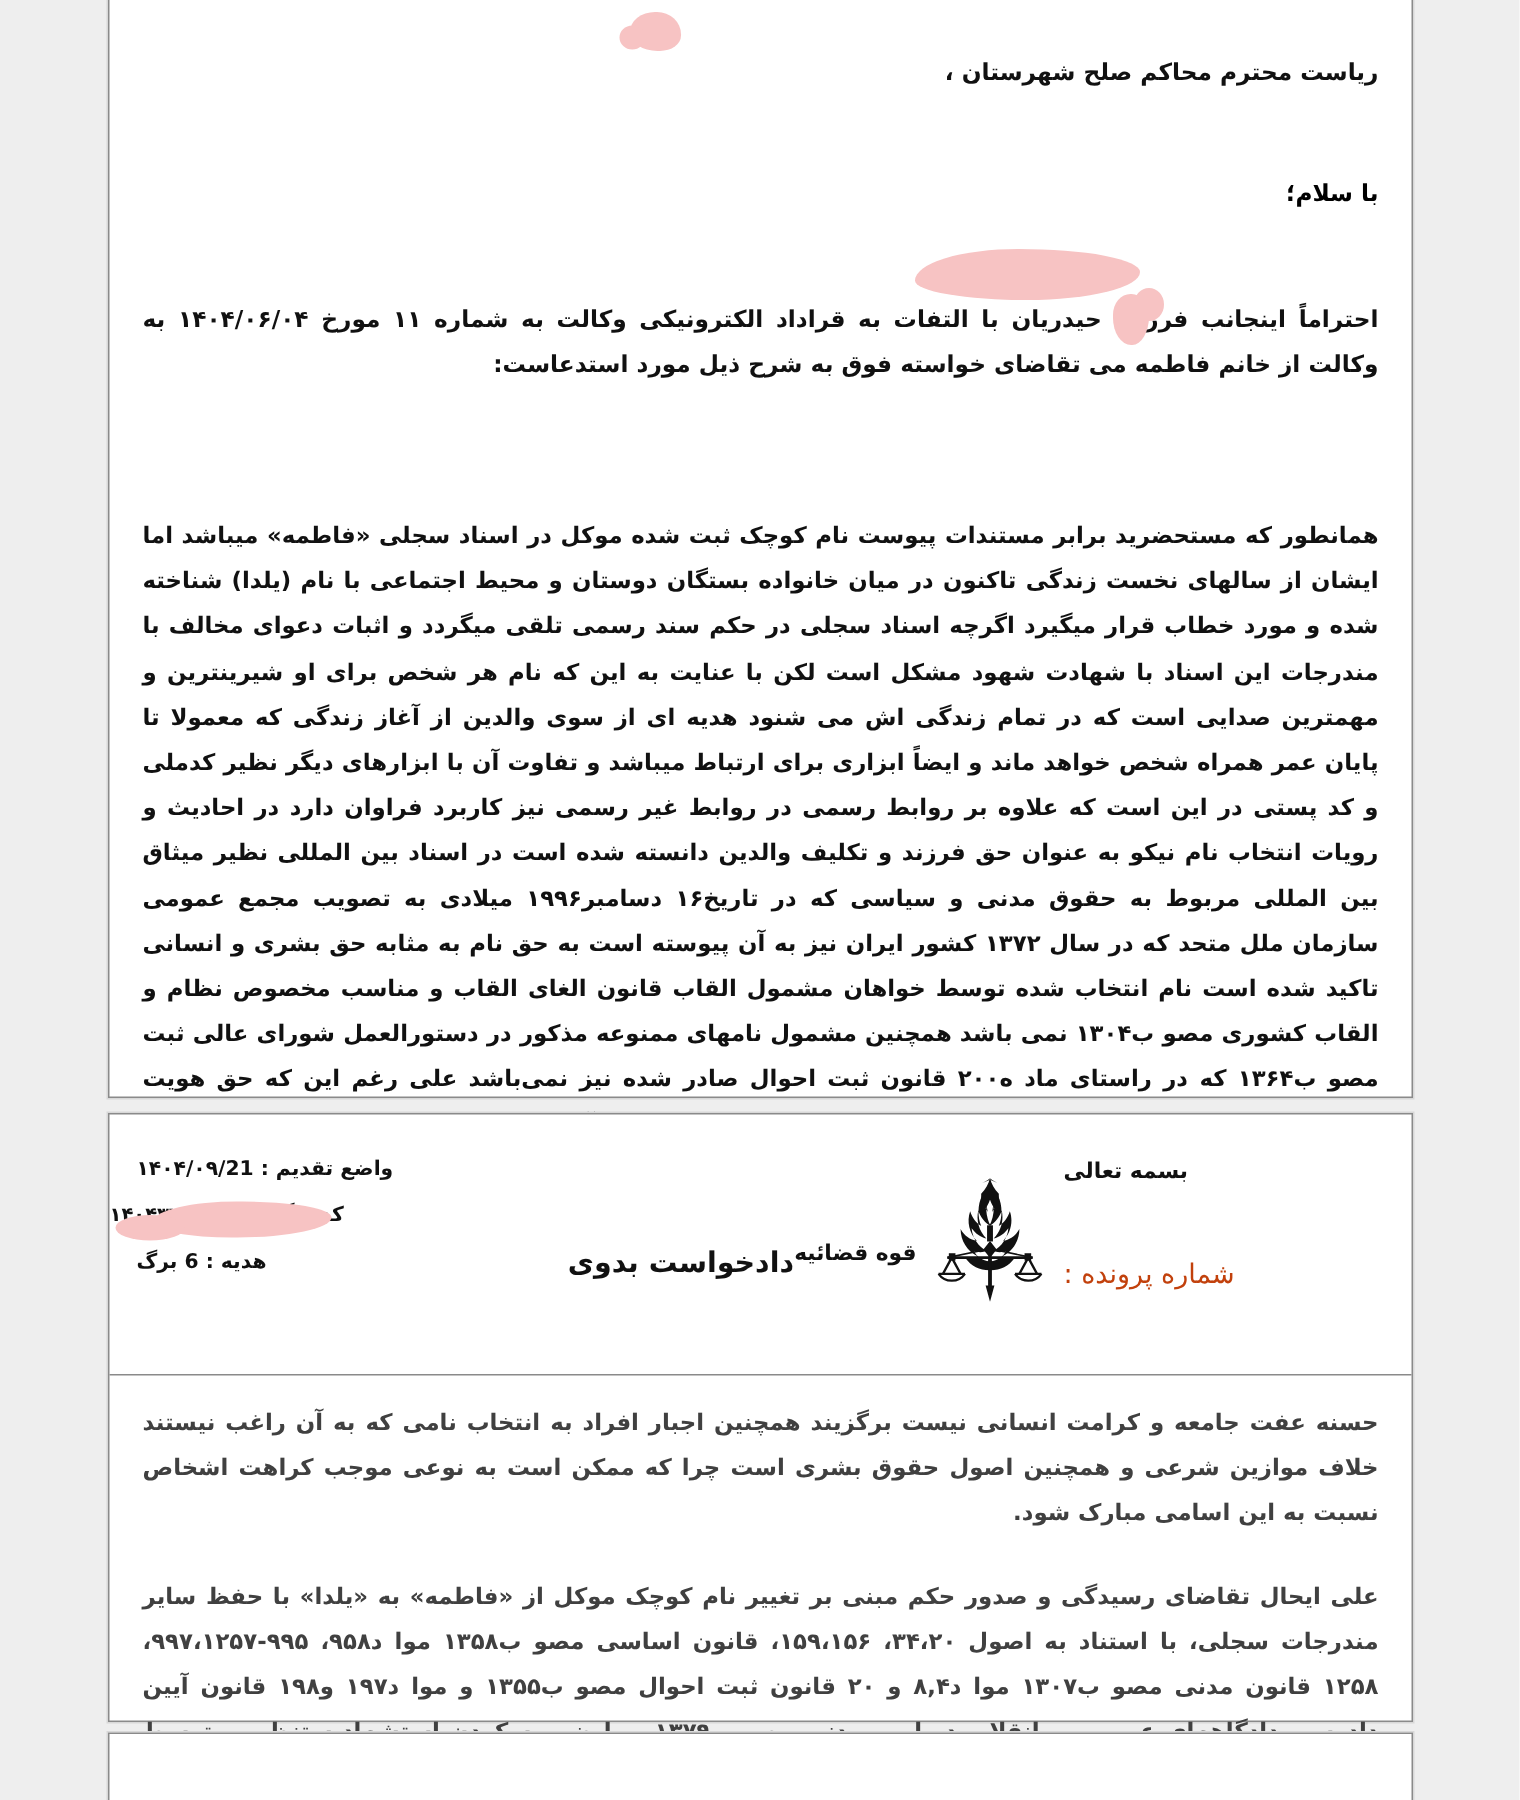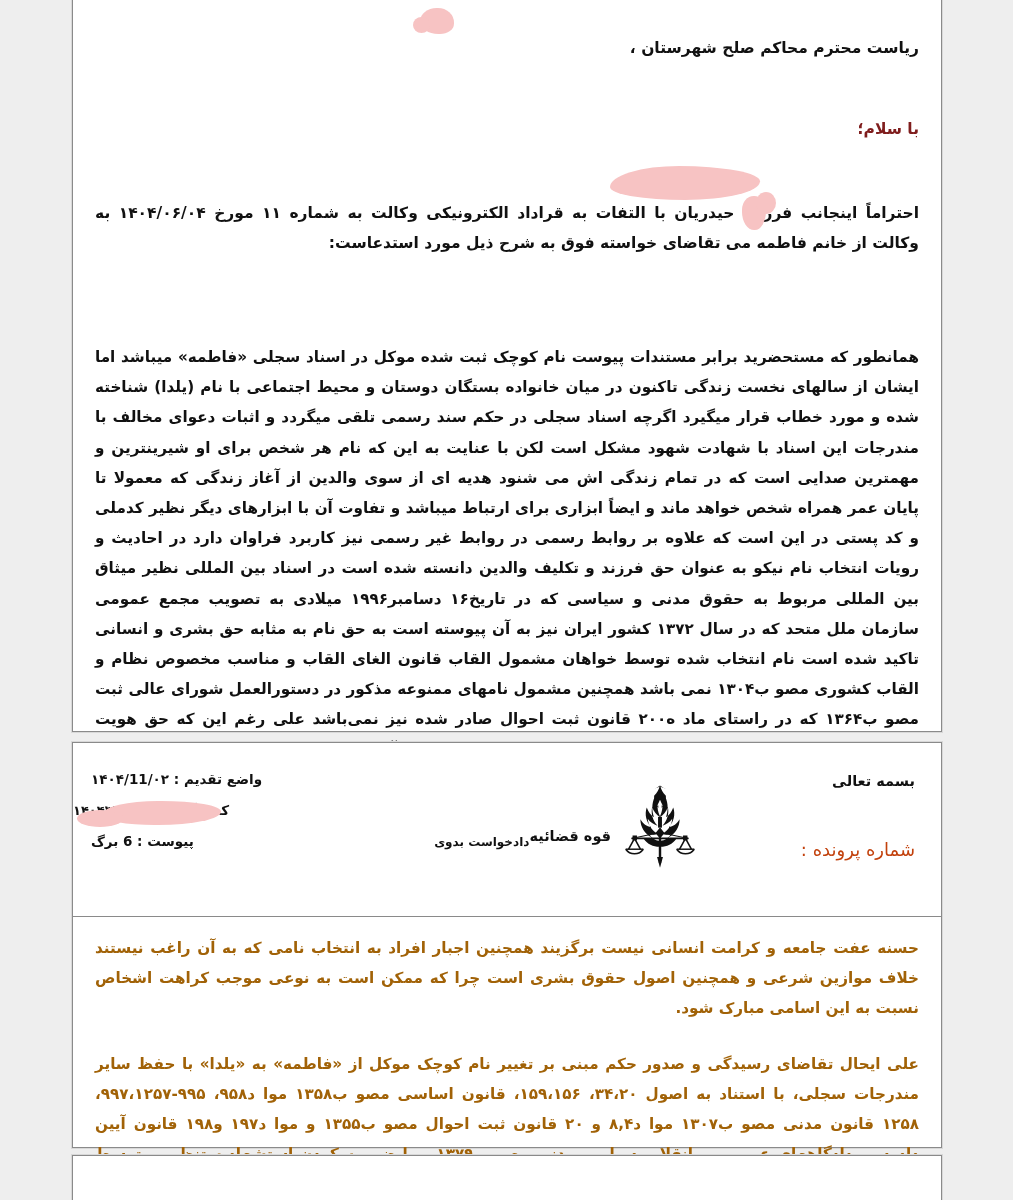--- a/index.html
+++ b/index.html
@@ -69,21 +69,21 @@
     color: #111;
     position: relative;
   }
 
   .salutation-line {
     font-size: 15.5px;
     line-height: 26px;
     margin-top: 26px;
     text-align: right;
     font-weight: bold;
-    color: #7f1d1d;
+    color: #000000;
   }
 
   .intro-block {
     font-size: 15.5px;
     line-height: 30px;
     margin-top: 26px;
     text-align: justify;
     text-align-last: right;
     font-weight: bold;
     color: #111;
@@ -157,21 +157,21 @@
     display: flex;
     flex-direction: row;
     align-items: stretch;
     height: 174px;
     border-bottom: 1px solid #8a8a8a;
   }
 
   .lh-right {
     width: 232px;
     padding: 22px 26px 0 0;
-    text-align: right;
+    text-align: left;
   }
 
   .lh-right .bismillah {
     font-size: 14.5px;
     font-weight: bold;
     color: #111;
     margin-top: 8px;
   }
 
   .lh-right .case-number {
@@ -197,21 +197,21 @@
   }
 
   .lh-center .org-name {
     font-size: 14.5px;
     font-weight: bold;
     color: #111;
     margin-top: 2px;
   }
 
   .lh-center .doc-type {
-    font-size: 12px;
+    font-size: 19px;
     font-weight: bold;
     color: #111;
     margin-top: 14px;
   }
 
   .lh-left {
     width: 258px;
     padding: 28px 0 0 18px;
     text-align: left;
     position: relative;
@@ -257,21 +257,21 @@
 
   
   .p2-body {
     padding: 16px 22px 0 22px;
   }
 
   .p2-para {
     font-size: 15.2px;
     line-height: 30px;
     font-weight: bold;
-    color: #a16207;
+    color: #404040;
     text-align: justify;
     text-align-last: right;
     margin-bottom: 26px;
   }
 
   .p2-para:last-child { margin-bottom: 0; }
 </style>
 </head>
 <body>
 
@@ -343,28 +343,28 @@
           <rect x="147" y="106" width="9" height="10"></rect>
         </g>
       </svg>
       <div class="org-name">قوه قضائیه</div>
       <div class="doc-type">دادخواست بدوی</div>
     </div>
 
     <div class="lh-left">
       <div class="lh-field">
         <span>واضع تقدیم :</span>
-        <span>۱۴۰۴/11/۰۲</span>
+        <span>۱۴۰۴/۰۹/21</span>
       </div>
       <div class="lh-field">
         <span>کدرهگیری :</span>
         <span>...........</span>
       </div>
       <div class="lh-field">
-        <span>پیوست :</span>
+        <span>هدیه :</span>
         <span>6 برگ</span>
       </div>
       <div class="tracking-tail">۱۴۰۴۳۲۲</div>
       <div class="redact" id="redact-tracking"></div>
     </div>
 
   </div>
 
   <div class="p2-body">
     <div class="p2-para">حسنه عفت جامعه و کرامت انسانی نیست برگزیند همچنین اجبار افراد به انتخاب نامی که به آن راغب نیستند خلاف موازین شرعی و همچنین اصول حقوق بشری است چرا که ممکن است به نوعی موجب کراهت اشخاص نسبت به این اسامی مبارک شود.</div>

